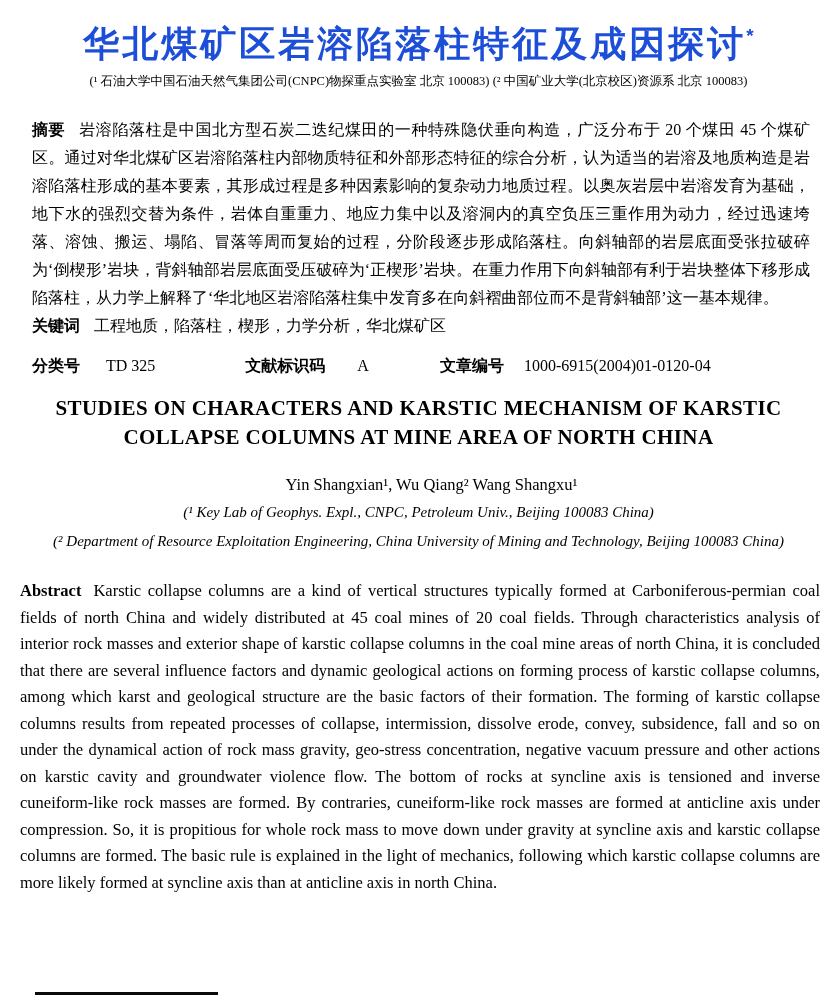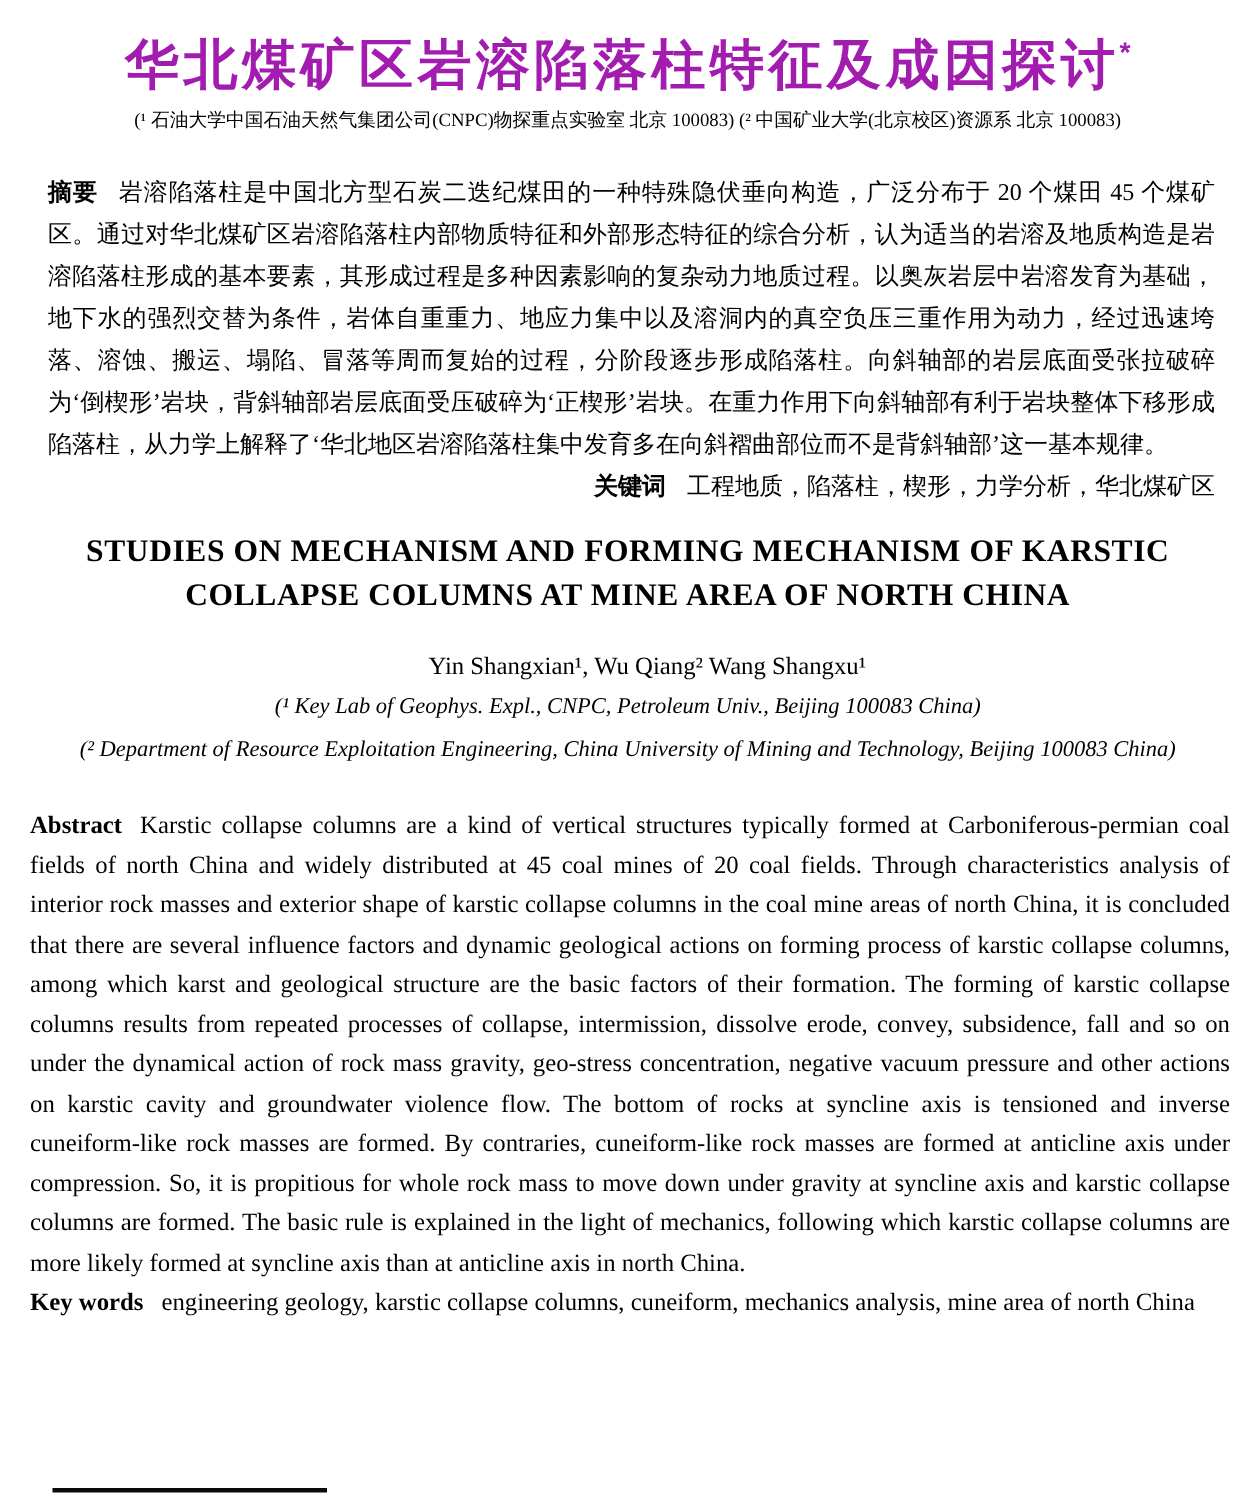--- a/index.html
+++ b/index.html
@@ -15,21 +15,21 @@
   .page { width: 837px; height: 1000px; position: relative; background: #fff; }
 
   .zh-title {
     padding-top: 14px;
     text-align: center;
     font-family: "Liberation Sans", sans-serif;
     font-weight: bold;
     font-size: 36px;
     line-height: 44px;
     letter-spacing: 3px;
-    color: #a21caf;
+    color: #1d4ed8;
   }
   .zh-title sup { font-size: 19px; vertical-align: 14px; letter-spacing: 0; }
 
   .zh-authors {
     margin-top: 30px;
     text-align: center;
     font-size: 18px;
     line-height: 24px;
     letter-spacing: 3px;
     word-spacing: 10px;
@@ -48,21 +48,20 @@
     margin: 26px 27px 0 32px;
     font-size: 16px;
     line-height: 28px;
     font-family: Liberation Serif, serif;
   }
   .zh-keywords {
     margin: 0 27px 12px 32px;
     font-size: 16px;
     line-height: 28px;
     font-family: Liberation Serif, serif;
-    text-align: right;
   }
   .lbl { font-weight: bold; margin-right: 14px; }
 
   .meta-row {
     margin: 2px 27px 0 32px;
     font-size: 16px;
     line-height: 28px;
     white-space: nowrap;
     font-family: "Liberation Serif", serif;
   }
@@ -129,30 +128,37 @@
 
   <h1 class="zh-title"><span>华北煤矿区岩溶陷落柱特征及成因探讨</span><sup>*</sup></h1>
 
 
   <div class="zh-affil">(¹ 石油大学中国石油天然气集团公司(CNPC)物探重点实验室 北京 100083) (² 中国矿业大学(北京校区)资源系 北京 100083)</div>
 
   <p class="zh-abstract para"><span class="lbl">摘要</span><span>岩溶陷落柱是中国北方型石炭二迭纪煤田的一种特殊隐伏垂向构造，广泛分布于 20 个煤田 45 个煤矿区。通过对华北煤矿区岩溶陷落柱内部物质特征和外部形态特征的综合分析，认为适当的岩溶及地质构造是岩溶陷落柱形成的基本要素，其形成过程是多种因素影响的复杂动力地质过程。以奥灰岩层中岩溶发育为基础，地下水的强烈交替为条件，岩体自重重力、地应力集中以及溶洞内的真空负压三重作用为动力，经过迅速垮落、溶蚀、搬运、塌陷、冒落等周而复始的过程，分阶段逐步形成陷落柱。向斜轴部的岩层底面受张拉破碎为‘倒楔形’岩块，背斜轴部岩层底面受压破碎为‘正楔形’岩块。在重力作用下向斜轴部有利于岩块整体下移形成陷落柱，从力学上解释了‘华北地区岩溶陷落柱集中发育多在向斜褶曲部位而不是背斜轴部’这一基本规律。</span></p>
 
   <p class="zh-keywords"><span class="lbl">关键词</span><span>工程地质，陷落柱，楔形，力学分析，华北煤矿区</span></p>
 
+  <div class="meta-row">
+    <span class="mlbl">分类号</span>
+    <span class="mval">TD 325</span>
+    <span class="mlbl">文献标识码</span>
+    <span class="mval">A</span>
+    <span class="mlbl">文章编号</span>
+    <span class="mval">1000-6915(2004)01-0120-04</span>
+  </div>
 
   <div class="en-title">
-    <span class="tline">STUDIES ON MECHANISM AND FORMING MECHANISM OF KARSTIC</span>
+    <span class="tline">STUDIES ON CHARACTERS AND KARSTIC MECHANISM OF KARSTIC</span>
     <span class="tline">COLLAPSE COLUMNS AT MINE AREA OF NORTH CHINA</span>
   </div>
 
   <div class="en-authors">Yin Shangxian¹,  Wu Qiang²   Wang Shangxu¹</div>
 
   <div class="en-affil">(¹ Key Lab of Geophys. Expl., CNPC, Petroleum Univ., Beijing 100083 China)</div>
   <div class="en-affil">(² Department of Resource Exploitation Engineering, China University of Mining and Technology, Beijing 100083 China)</div>
 
   <p class="en-abstract para"><span class="lbl-en">Abstract</span><span>Karstic collapse columns are a kind of vertical structures typically formed at Carboniferous-permian coal fields of north China and widely distributed at 45 coal mines of 20 coal fields. Through characteristics analysis of interior rock masses and exterior shape of karstic collapse columns in the coal mine areas of north China, it is concluded that there are several influence factors and dynamic geological actions on forming process of karstic collapse columns,  among which karst and geological structure are the basic factors of their formation. The forming of karstic collapse columns results from repeated processes of collapse,  intermission,  dissolve erode,  convey,  subsidence,  fall and so on under the dynamical action of rock mass gravity,  geo-stress concentration,  negative vacuum pressure and other actions on karstic cavity and groundwater violence flow. The bottom of rocks at syncline axis is tensioned and inverse cuneiform-like rock masses are formed. By contraries,  cuneiform-like rock masses are formed at anticline axis under compression. So, it is propitious for whole rock mass to move down under gravity at syncline axis and karstic collapse columns are formed. The basic rule is explained in the light of mechanics,  following which karstic collapse columns are more likely formed at syncline axis than at anticline axis in north China.</span></p>
 
-  <p class="en-keywords"><span class="lbl-en">Key words</span><span>engineering geology, karstic collapse columns, cuneiform, mechanics analysis, mine area of north China</span></p>
 
   <div class="footnote-rule"></div>
 
 </div>
 
 </body></html>

